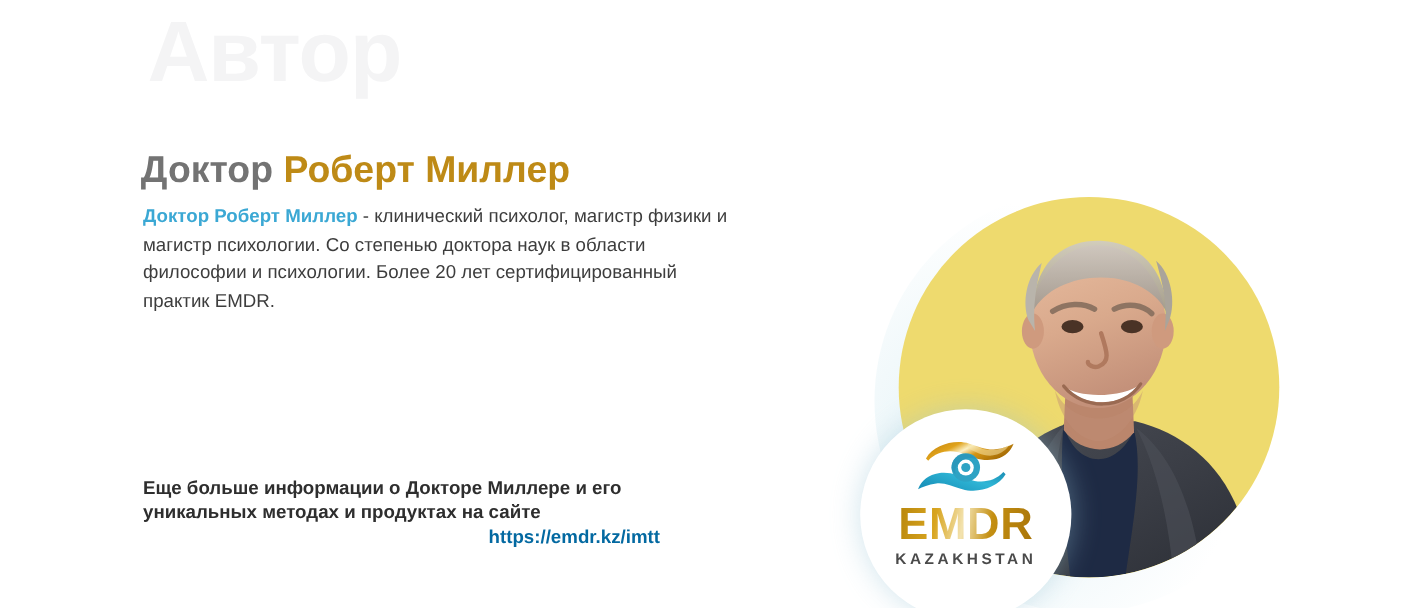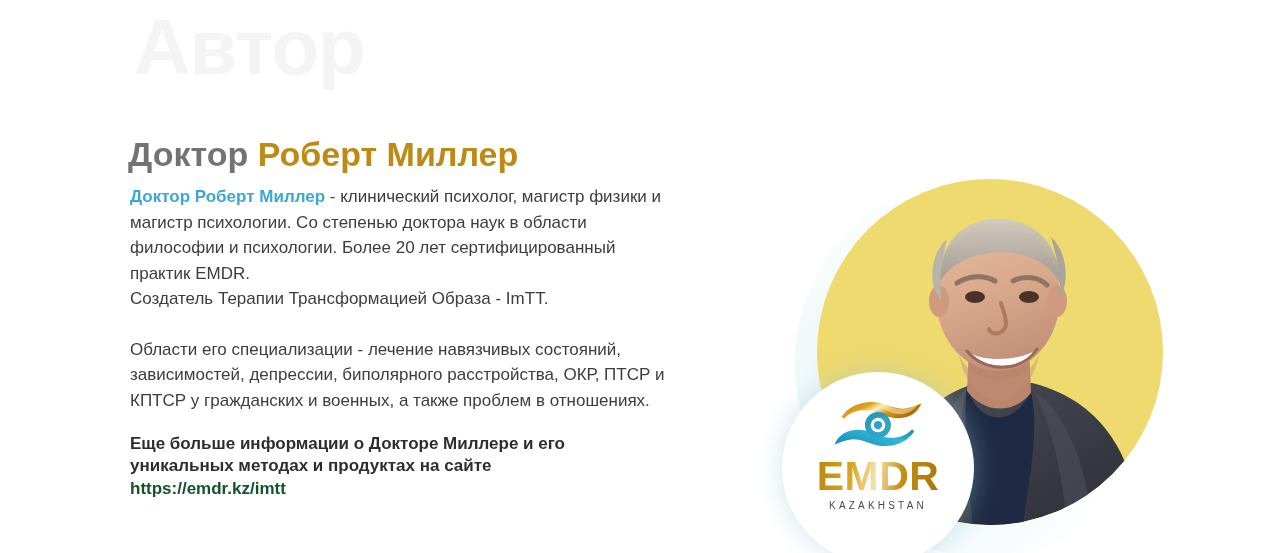--- a/index.html
+++ b/index.html
@@ -78,24 +78,25 @@
     left: 2px;
     top: 433px;
     width: 470px;
     font-size: 17px;
     line-height: 22px;
     font-weight: bold;
     color: #2e2e2e;
   }
   .cta-url {
     display: block;
-    color: #14532d;
+    color: #0369a1;
     font-weight: bold;
     text-decoration: none;
     margin-top: 1px;
+    text-align: right;
   }
 
   
   .portrait-wrap {
     position: absolute;
     left: 795px;
     top: 172px;
     width: 380px;
     height: 385px;
   }
@@ -154,44 +155,43 @@
     letter-spacing: 0.5px;
     line-height: 1;
     margin-top: 2px;
     background: linear-gradient(100deg, #b8860b 0%, #d8a520 28%, #f3e3b0 48%, #c48f12 68%, #a87408 100%);
     -webkit-background-clip: text;
     background-clip: text;
     color: transparent;
     -webkit-text-fill-color: transparent;
   }
   .emdr-sub {
-    font-size: 10px;
-    font-weight: normal;
+    font-size: 14px;
+    font-weight: bold;
     letter-spacing: 3.2px;
     color: #4a4a4a;
     margin-top: 3px;
   }
 </style>
 </head>
 <body>
 
 <div class="page">
 
   <div class="left-col">
 
     <div class="watermark-title">Автор</div>
 
     <h1 class="headline">
       <span class="hl-blue">Доктор</span><span>&nbsp;</span><span class="hl-gold">Роберт Миллер</span>
     </h1>
 
     <div class="body-block">
-      <p class="para"><span class="name-link">Доктор Роберт Миллер</span><span> - клинический психолог, магистр физики и магистр психологии. Со степенью доктора наук в области философии и психологии. Более 20 лет сертифицированный практик EMDR.</span><br><span>Создатель Терапии Трансформацией Образа - ImTT.</span></p>
-
-      <p class="para">Области его специализации - лечение навязчивых состояний, зависимостей, депрессии, биполярного расстройства, ОКР, ПТСР и КПТСР у гражданских и военных, а также проблем в отношениях.</p>
+      <p class="para"><span class="name-link">Доктор Роберт Миллер</span><span> - клинический психолог, магистр физики и магистр психологии. Со степенью доктора наук в области философии и психологии. Более 20 лет сертифицированный практик EMDR.</span><br></p>
+
     </div>
 
     <div class="cta-block">
       <span>Еще больше информации о Докторе Миллере и его</span><br>
       <span>уникальных методах и продуктах на сайте</span>
       <a class="cta-url" href="#">https://emdr.kz/imtt</a>
     </div>
 
   </div>
 

